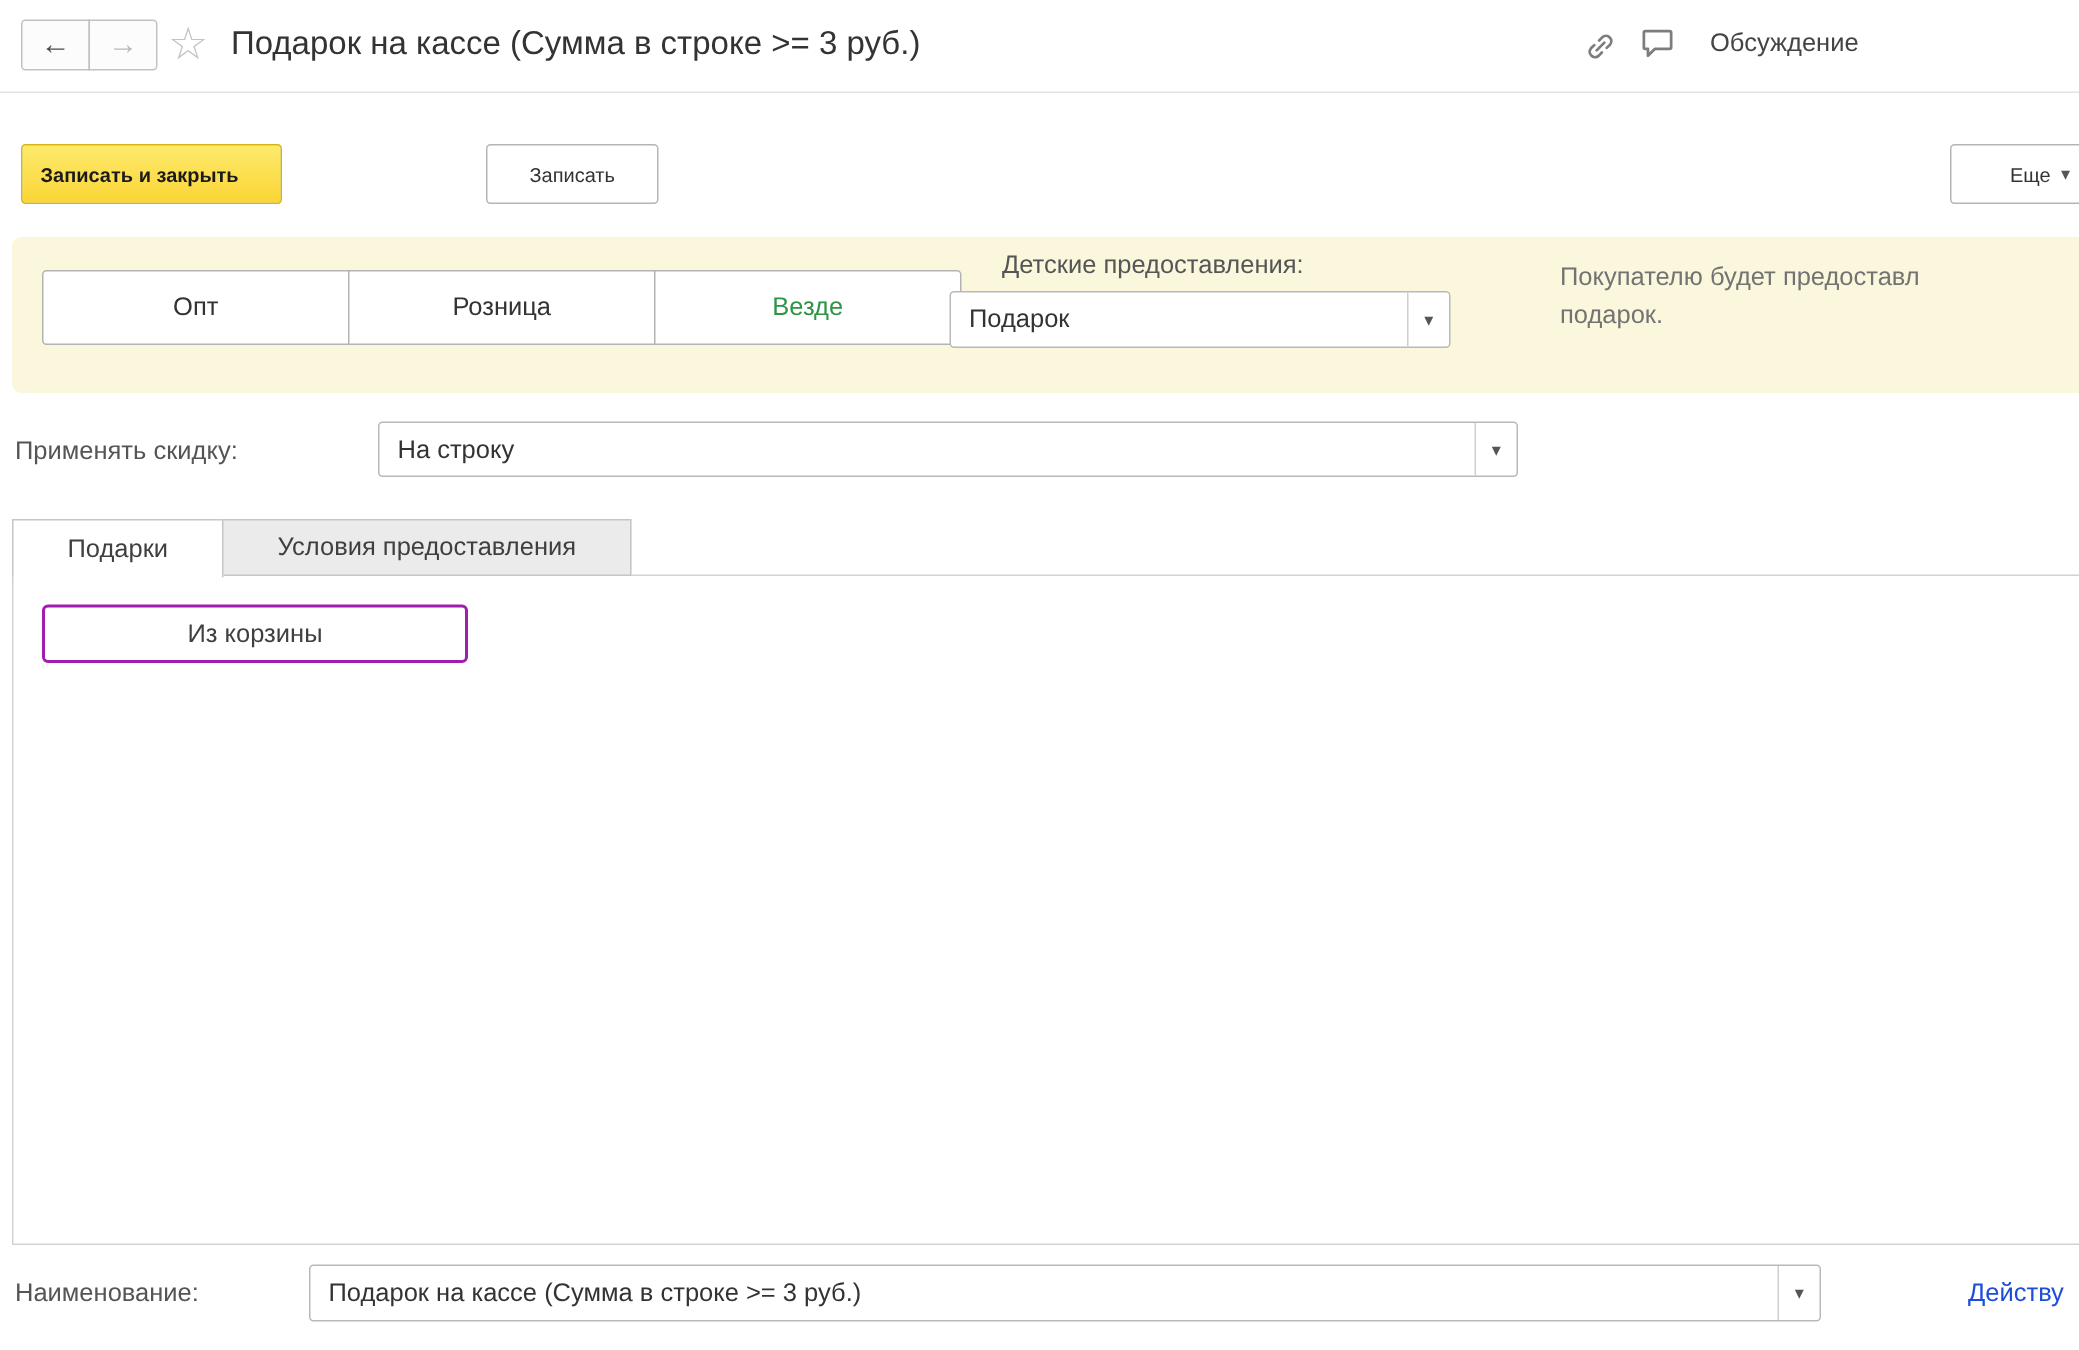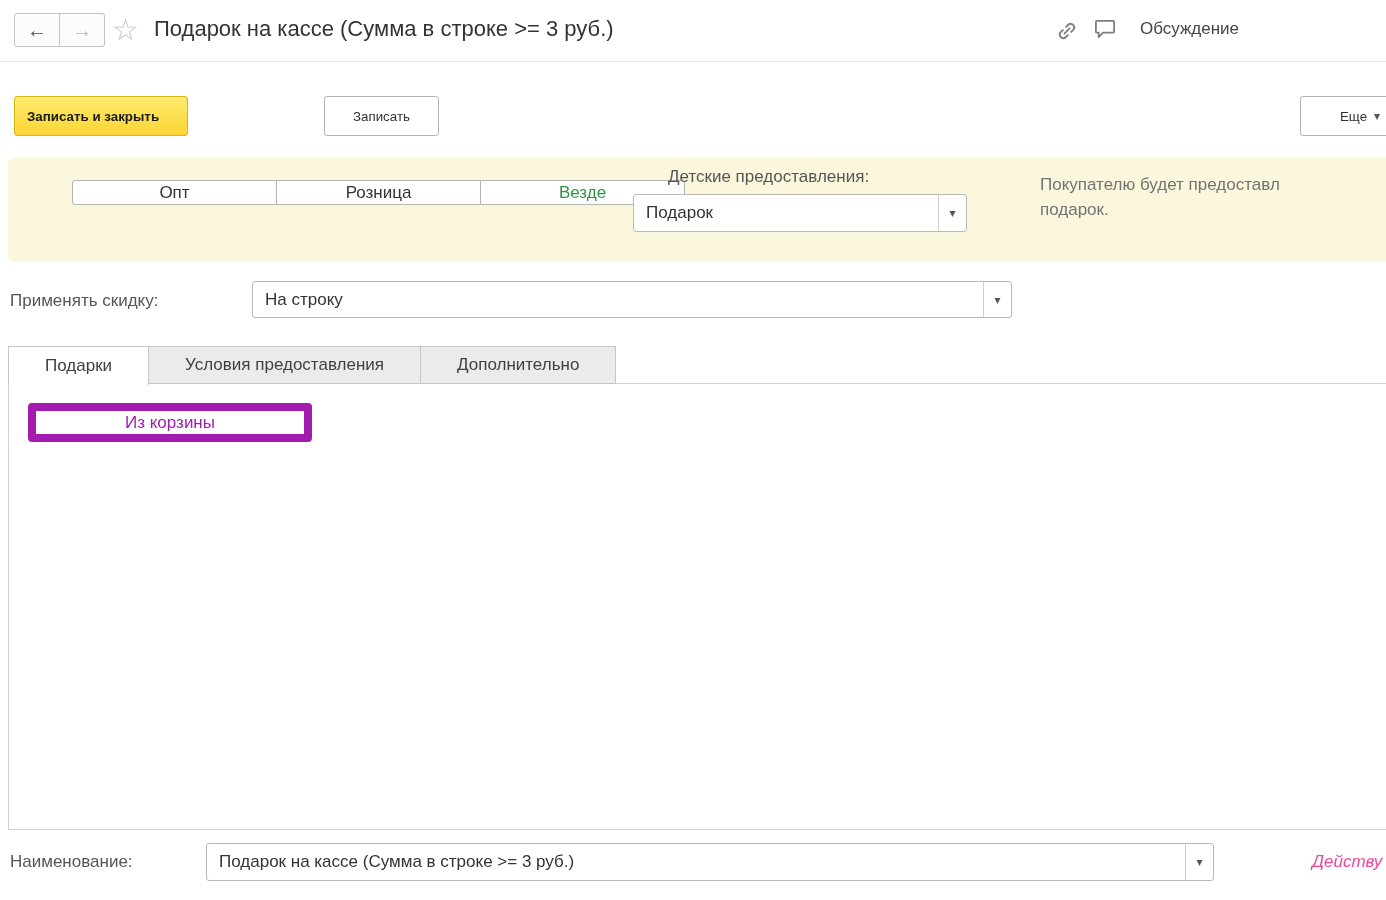--- a/index.html
+++ b/index.html
@@ -26,21 +26,21 @@
   .disc { position:absolute; left:1094px; top:19px; display:flex; align-items:center; gap:24px; cursor:pointer; color:#444; white-space:nowrap; }
 
   
   .btn { display:inline-flex; align-items:center; justify-content:center; height:40px; padding:0 28px;
          background:#fff; border:1px solid #b5b5b5; border-radius:3px; color:#333; cursor:pointer; white-space:nowrap; }
   .btn.yellow { background:linear-gradient(#fdea6d,#fbd535); border-color:#d8b414; font-weight:bold; color:#1b1b1b;padding-left:12px; }
   .caret { font-size:12px; color:#555; margin-left:7px; }
 
   
   .zone { position:absolute; left:8px; top:158px; width:1392px; height:104px; background:#fbf7dc; border-radius:6px; }
-  .segbar { position:absolute; left:28px; top:180px; display:flex; height:25px;margin-left:44px; }
+  .segbar { position:absolute; left:28px; top:180px; display:flex; height:50px; }
   .seg { width:205px; display:flex; align-items:center; justify-content:center; background:#fff;
          border:1px solid #b3b3b3; margin-left:-1px; cursor:pointer; color:#333; }
   .seg:first-child { margin-left:0; border-radius:3px 0 0 3px; }
   .seg:last-child { border-radius:0 3px 3px 0; }
   .seg.selected { color:#2e9446; }
   .flabel { color:#555; white-space:nowrap; }
 
   
   .combo { position:absolute; background:#fff; border:1px solid #b9b9b9; border-radius:3px; display:flex; align-items:center; cursor:pointer; }
   .combo .val { flex:1; padding:0 12px; color:#333; white-space:nowrap; overflow:hidden; }
@@ -51,21 +51,21 @@
   
   .tabbar { position:absolute; left:8px; top:346px; display:flex; z-index:2; }
   .tab { height:38px; padding:0 36px; display:flex; align-items:center; background:#ebebeb;
          border:1px solid #c6c6c6; margin-right:-1px; cursor:pointer; color:#3f3f3f; white-space:nowrap; }
   .tab.active { background:#fff; height:39px; border-bottom:none; z-index:3; }
 
   .panel { position:absolute; left:8px; top:383px; width:1392px; height:447px; background:#fff; border:1px solid #d2d2d2; z-index:1; }
 
   
   .srcbtn { position:absolute; height:39px; display:flex; align-items:center; justify-content:center; background:#fff; cursor:pointer; }
-  .srcbtn.sel { left:28px; top:403px; width:284px; border:8px solid #a21caf; border-radius:4px; color:#a21caf; z-index:2; }
+  .srcbtn.sel { left:28px; top:403px; width:284px; border:2px solid #a21caf; border-radius:4px; color:#404040; z-index:2; }
   .srcbtn.unsel { left:311px; top:403px; width:284px; border:1px solid #b5b5b5; border-radius:3px; color:#333; }
   .help { color:#2b71b8; font-weight:bold; cursor:pointer; }
   .help.src { position:absolute; left:622px; top:410px; }
 
   
   .cbgroup { position:absolute; left:652px; top:395px; width:458px; height:101px; background:#ecf6fb;
              border:2px solid #e5c82e; border-radius:8px; }
   .cbrow { position:absolute; left:18px; display:flex; align-items:center; gap:10px; cursor:pointer; }
   .cbrow.r1 { top:15px; }
   .cbrow.r2 { top:54px; }
@@ -100,21 +100,21 @@
   .c3 { width:273px; flex:none; } .c4 { width:292px; flex:none; }
   .trow { height:47px; }
   .td { display:flex; align-items:center; padding-left:12px; color:#333; white-space:nowrap; overflow:hidden; }
   .td.num { justify-content:flex-end; padding-right:16px; padding-left:0; }
   .td.qty { justify-content:flex-end; padding-right:36px; padding-left:0; }
   .trow.selected { background:#fdf2c2; box-shadow:inset 0 0 0 1px #d9c05e; border-radius:6px; }
   .trow.selected .td.curcell { box-shadow:inset 0 0 0 1px #b3993f; border-radius:4px; }
 
   
   .footlbl { position:absolute; left:10px; top:852px; color:#555; white-space:nowrap; }
-  .action { position:absolute; left:1312px; top:852px; color:#ec4899; white-space:nowrap;font-style:italic; }
+  .action { position:absolute; left:1312px; top:852px; color:#1d4ed8; white-space:nowrap; }
 
   svg.ic { display:block; }
 </style>
 </head>
 <body>
 
 <div class="hdr">
   <div class="navbtn back">
     <span>←</span>
   </div>
@@ -165,21 +165,20 @@
 
 <div class="flabel abs" style="left:10px; top:291px;">Применять скидку:</div>
 <div class="combo" style="left:252px; top:281px; width:760px; height:37px;">
   <div class="val">На строку</div>
   <div class="dd">▾</div>
 </div>
 
 <div class="tabbar">
   <div class="tab active">Подарки</div>
   <div class="tab">Условия предоставления</div>
-  <div class="tab">Дополнительно</div>
 </div>
 
 <div class="panel"></div>
 
 <div class="srcbtn sel">Из корзины</div>
 <div class="srcbtn unsel">Выдается на кассе</div>
 <div class="help src">?</div>
 
 <div class="cbgroup">
   <div class="cbrow r1">

